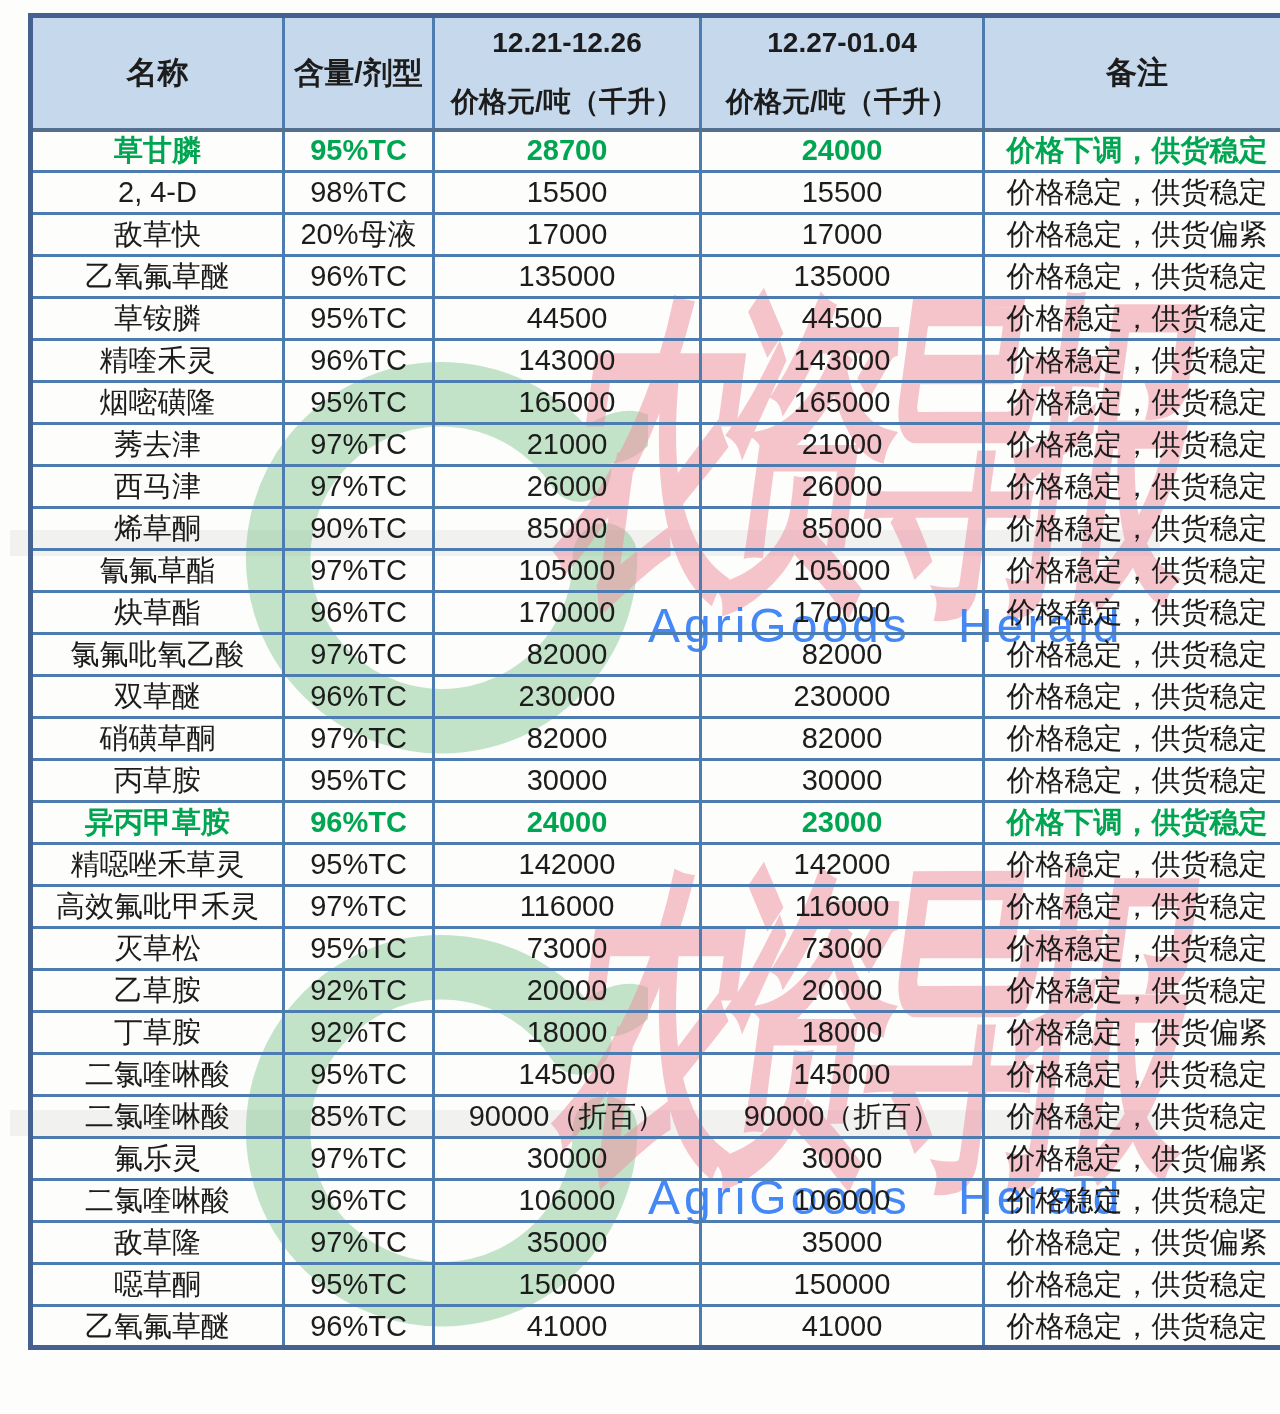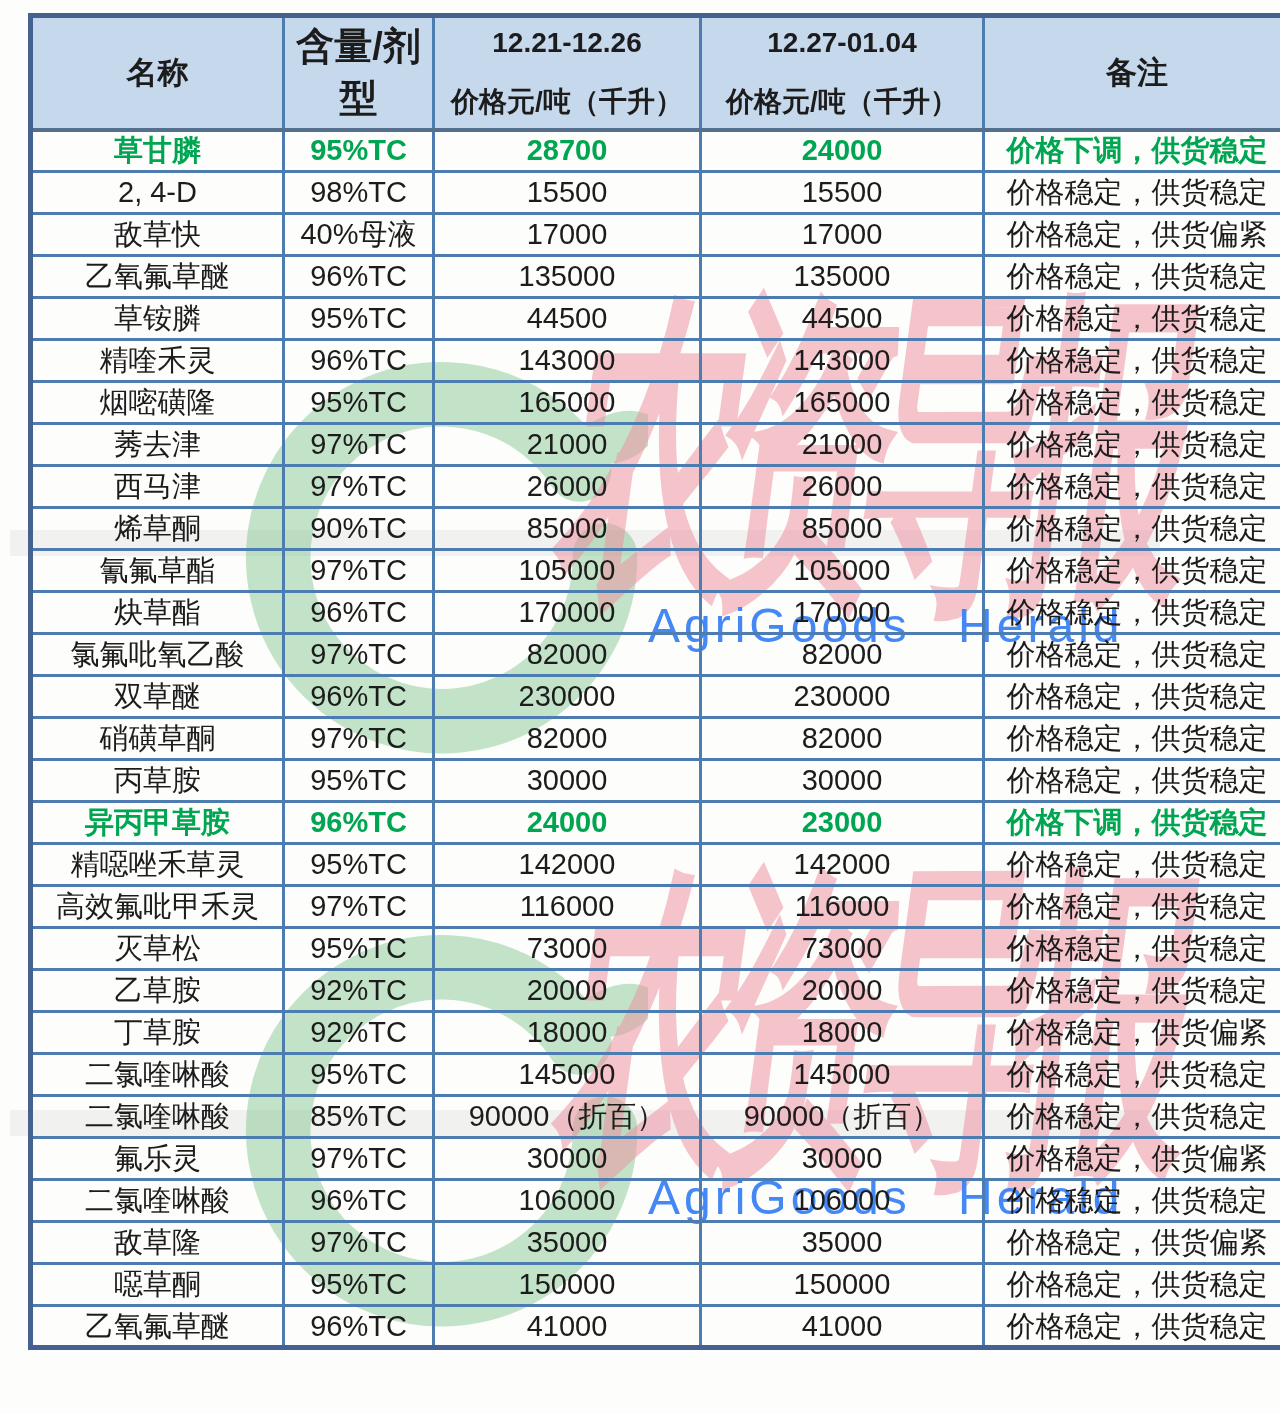--- a/index.html
+++ b/index.html
@@ -31,21 +31,21 @@
     border-collapse:collapse;table-layout:fixed;width:1261px;
     border:5px solid var(--outer);background:transparent;}
   .price th,.price td{border:3px solid var(--border);text-align:center;
     vertical-align:middle;overflow:hidden;}
   .price thead tr{height:114px;}
   .price thead th{background:var(--header-bg);color:var(--text);
     font-weight:bold;font-size:31px;}
   .price thead{border-bottom:4px solid #54708e;}
   .th-stack{display:flex;flex-direction:column;justify-content:center;
     gap:31px;font-size:28px;line-height:1;}
-  .th-wrap{width:132px;margin:0 auto;word-break:break-all;line-height:1.35;font-size:38px;}
+  .th-wrap{width:132px;margin:0 auto;word-break:break-all;line-height:1.35;font-size:30px;}
   .price tbody tr{height:42px;}
   .price td{font-size:29px;color:var(--text);background:transparent;line-height:1;}
   .price tr.hl td{color:var(--green);font-weight:bold;}
 </style>
 </head>
 <body>
 
 <div class="stage">
 
   <div class="wm-layer">
@@ -108,21 +108,21 @@
     <tr>
       <td>2, 4-D</td>
       <td>98%TC</td>
       <td>15500</td>
       <td>15500</td>
       <td>价格稳定，供货稳定</td>
     </tr>
 
     <tr>
       <td>敌草快</td>
-      <td>40%母液</td>
+      <td>20%母液</td>
       <td>17000</td>
       <td>17000</td>
       <td>价格稳定，供货偏紧</td>
     </tr>
 
     <tr>
       <td>乙氧氟草醚</td>
       <td>96%TC</td>
       <td>135000</td>
       <td>135000</td>

